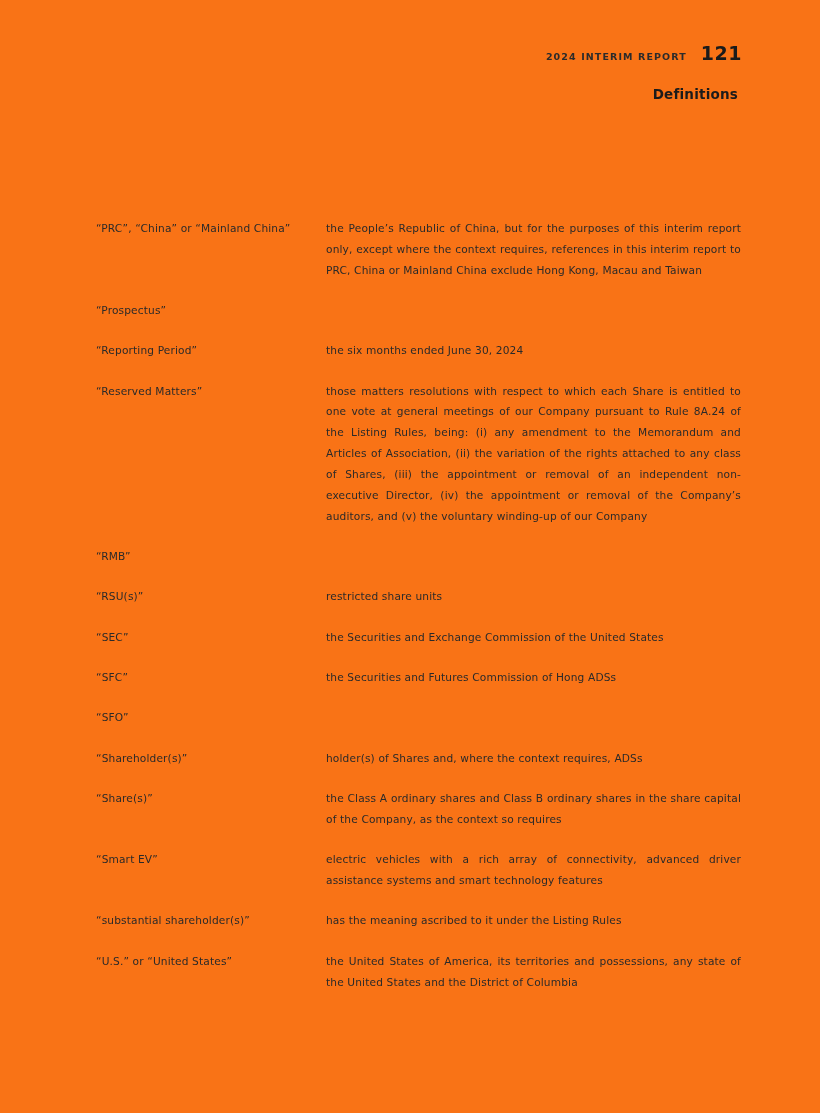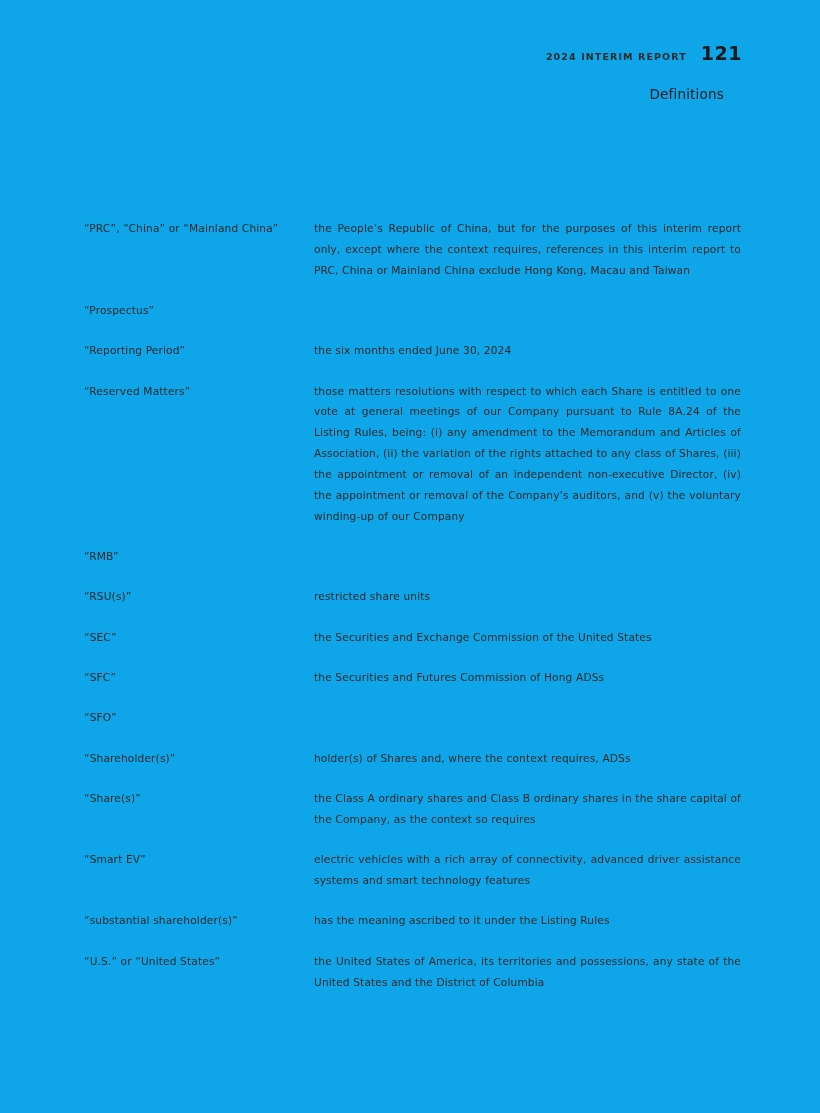--- a/index.html
+++ b/index.html
@@ -11,21 +11,21 @@
     height: 1113px;
     background: #f2f1ef;
     font-family: "DejaVu Sans", "Liberation Sans", sans-serif;
     color: #231f20;
     -webkit-font-smoothing: antialiased;
   }
   .page {
     position: relative;
     width: 820px;
     height: 1113px;
-    background: #0ea5e9;
+    background: #f97316;
     box-sizing: border-box;
   }
   
   .header {
     position: absolute;
     top: 42px;
     right: 78px;
     display: flex;
     align-items: baseline;
     justify-content: flex-end;
@@ -40,31 +40,31 @@
   }
   .header-pagenum {
     font-size: 19px;
     font-weight: 700;
     color: #1b1b1b;
     letter-spacing: 0.5px;
   }
   .section-title {
     position: absolute;
     top: 86px;
-    right: 96px;
+    right: 82px;
     font-size: 13.5px;
-    font-weight: 400;
+    font-weight: 700;
     color: #1b1b1b;
     letter-spacing: 0.2px;
   }
   
   .defs {
     position: absolute;
     top: 218px;
-    left: 84px;
+    left: 96px;
     right: 78px;
   }
   .def-row {
     display: flex;
     align-items: flex-start;
     margin-bottom: 19.5px;
   }
   .def-term {
     width: 230px;
     flex: 0 0 230px;

